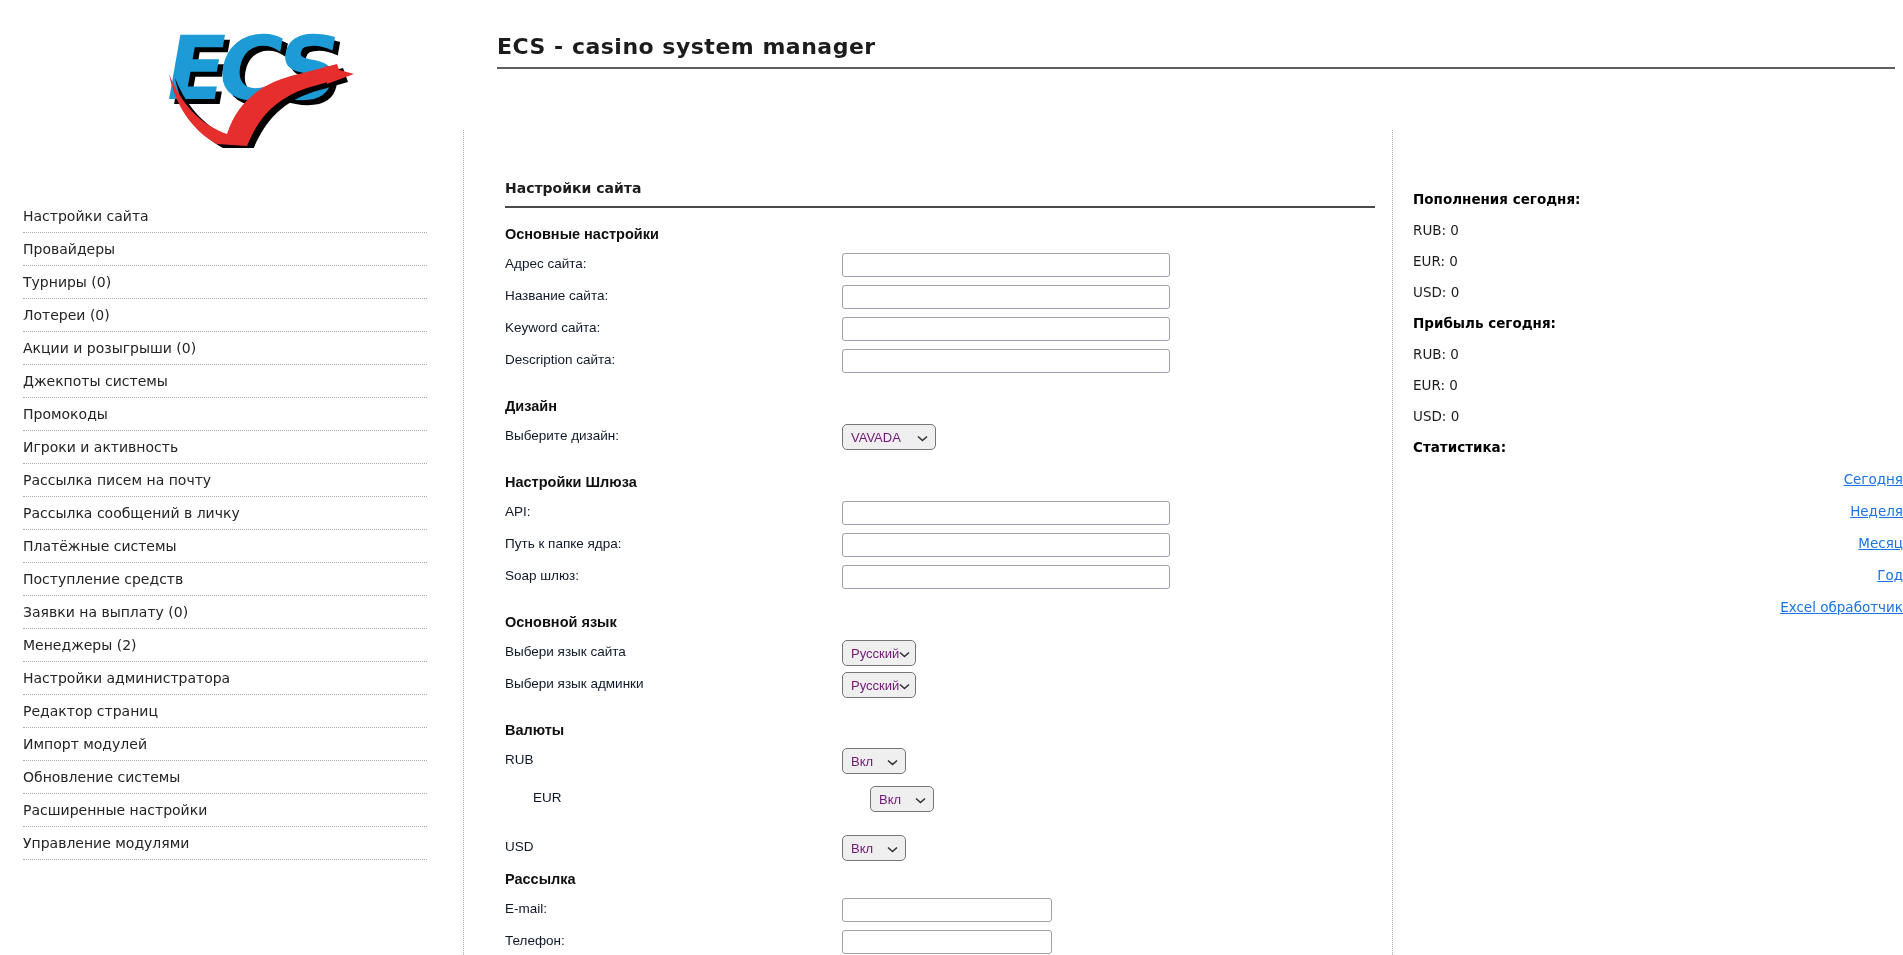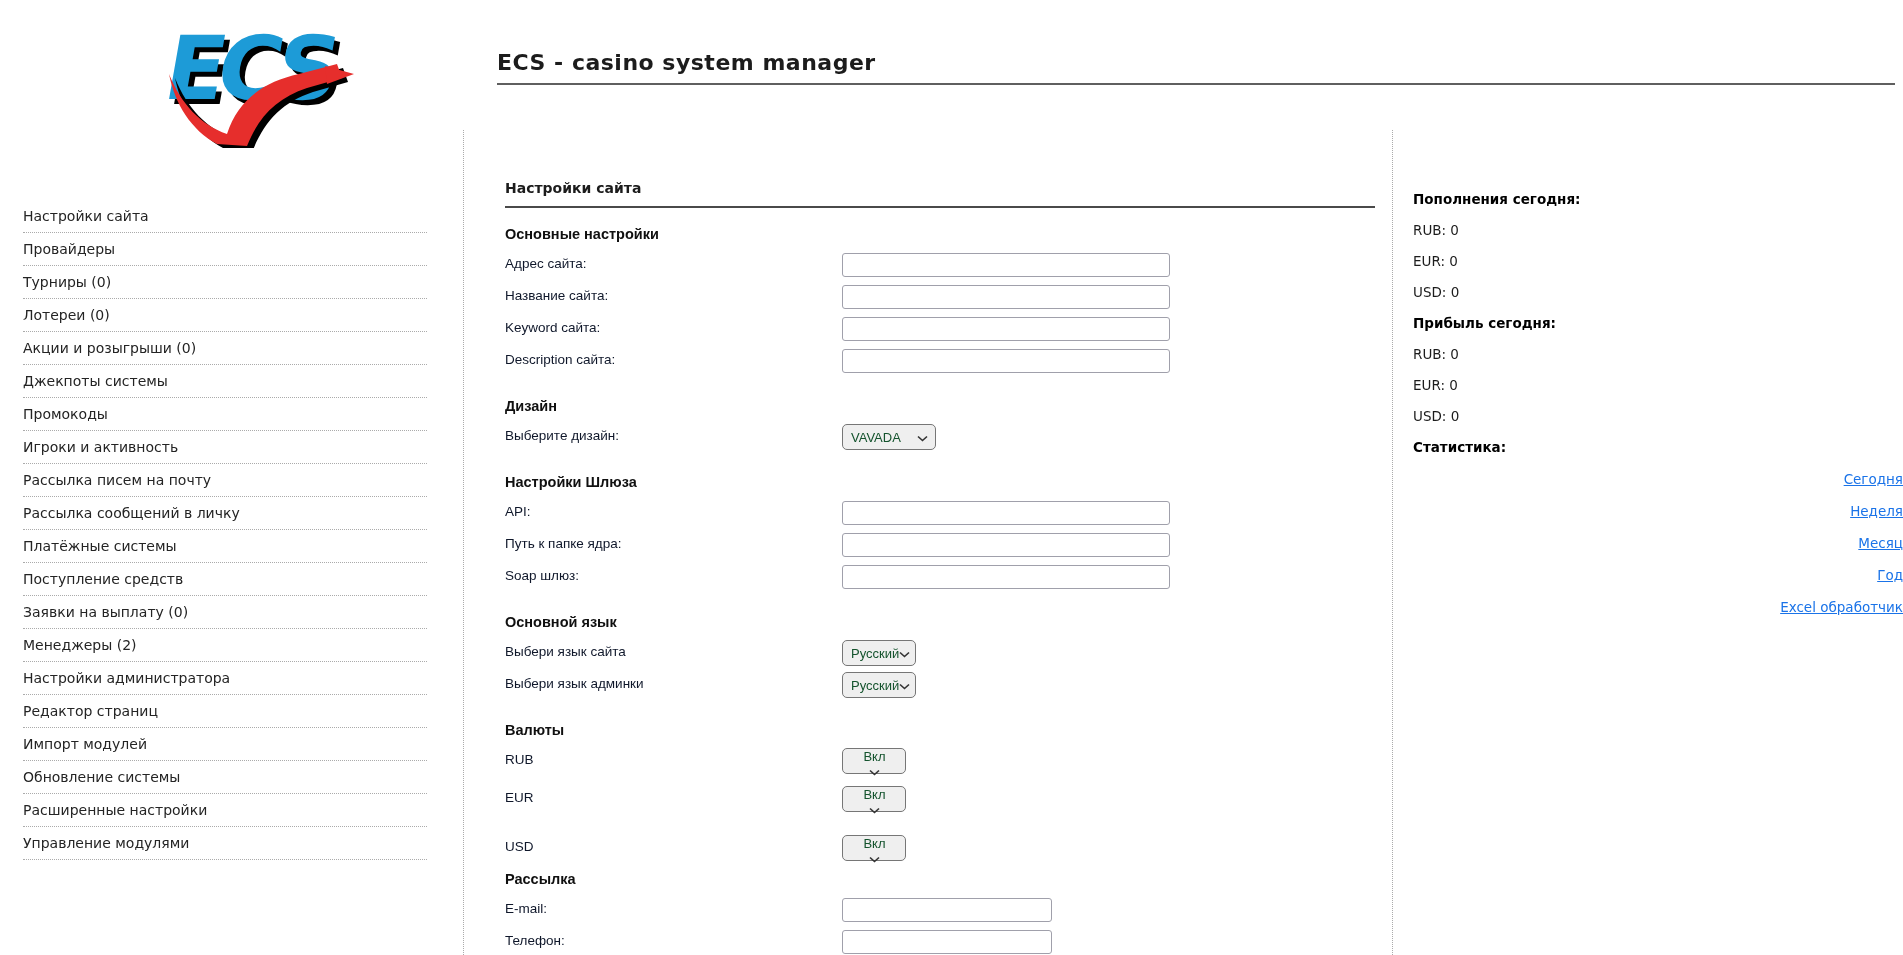--- a/index.html
+++ b/index.html
@@ -12,21 +12,21 @@
     --rule:#5f5f5f;
   }
   *{box-sizing:border-box;}
   body{
     margin:0;width:1903px;height:955px;overflow:hidden;background:#fff;
     color:#1c1c1c;font-family:"DejaVu Sans",sans-serif;position:relative;
   }
   
   .header{position:relative;height:130px;}
   .logo{position:absolute;left:135px;top:8px;}
-  .header-text{position:absolute;left:497px;top:16px;right:8px;}
+  .header-text{position:absolute;left:497px;top:0;right:8px;}
   .app-title{margin:34px 0 0;font-size:22px;font-weight:bold;letter-spacing:.5px;}
   .login-line{margin-top:13px;font-size:13.5px;font-weight:bold;}
   .login-line a{color:var(--link);cursor:pointer;margin-left:4px;}
   .header-rule{margin-top:8px;border-top:2px solid var(--rule);}
   
   .content{display:flex;height:825px;}
   .sidebar{width:463px;padding:70px 0 0 23px;}
   .sidebar ul{list-style:none;margin:0;padding:0;width:404px;}
   .sidebar li{
     height:33px;display:flex;align-items:center;
@@ -44,25 +44,25 @@
   .form-row label{width:337px;font-size:13.5px;padding-top:4px;color:#0f172a;}
   input.text{
     height:24px;margin-top:1px;border:1px solid #a0a0ab;border-radius:3px;
     width:328px;background:#fff;padding:0 6px;
     font:13px "Liberation Sans",sans-serif;outline:none;
   }
   input.text.narrow{width:210px;}
   .select{
     height:26px;background:#efefef;border:1px solid #767676;border-radius:5px;
     display:flex;align-items:center;justify-content:space-between;
-    padding:0 7px 0 8px;font-size:13px;color:#14532d;cursor:pointer;
+    padding:0 7px 0 8px;font-size:13px;color:#701a75;cursor:pointer;
   }
   .select.w-design{width:94px;}
   .select.w-lang{width:74px;}
-  .select.w-onoff{width:64px;flex-direction:column;}
+  .select.w-onoff{width:64px;}
   .checkbox{
     width:18px;height:18px;margin-top:2px;background:var(--accent);
     border-radius:3px;display:flex;align-items:center;justify-content:center;cursor:pointer;
   }
   
   .rb-heading{font-weight:bold;font-size:13.5px;line-height:19px;margin-bottom:12px;color:#000;}
   .rb-text{font-size:13.5px;line-height:19px;margin-bottom:12px;color:#1c1c1c;}
   .rb-link{line-height:19px;margin-bottom:12px;text-align:right;}
   .rb-link a{color:var(--link);font-size:13.5px;text-decoration:underline;cursor:pointer;}
 </style>
@@ -179,21 +179,21 @@
         <div class="section-heading">Валюты</div>
         <div class="form-row">
           <label>RUB</label>
           <div class="select w-onoff">
             <span>Вкл</span>
             <span><svg width="11" height="7" viewBox="0 0 11 7">
                 <polyline points="1,1.5 5.5,5.5 10,1.5" stroke="#333" stroke-width="1.6" fill="none"></polyline>
               </svg></span>
           </div>
         </div>
-        <div class="form-row" style="margin-top: 6px;">
+        <div class="form-row" style="margin-top: 6px; margin-left: 28px;">
           <label>EUR</label>
           <div class="select w-onoff">
             <span>Вкл</span>
             <span><svg width="11" height="7" viewBox="0 0 11 7">
                 <polyline points="1,1.5 5.5,5.5 10,1.5" stroke="#333" stroke-width="1.6" fill="none"></polyline>
               </svg></span>
           </div>
         </div>
         <div class="form-row" style="margin-top: 17px;">
           <label>USD</label>

